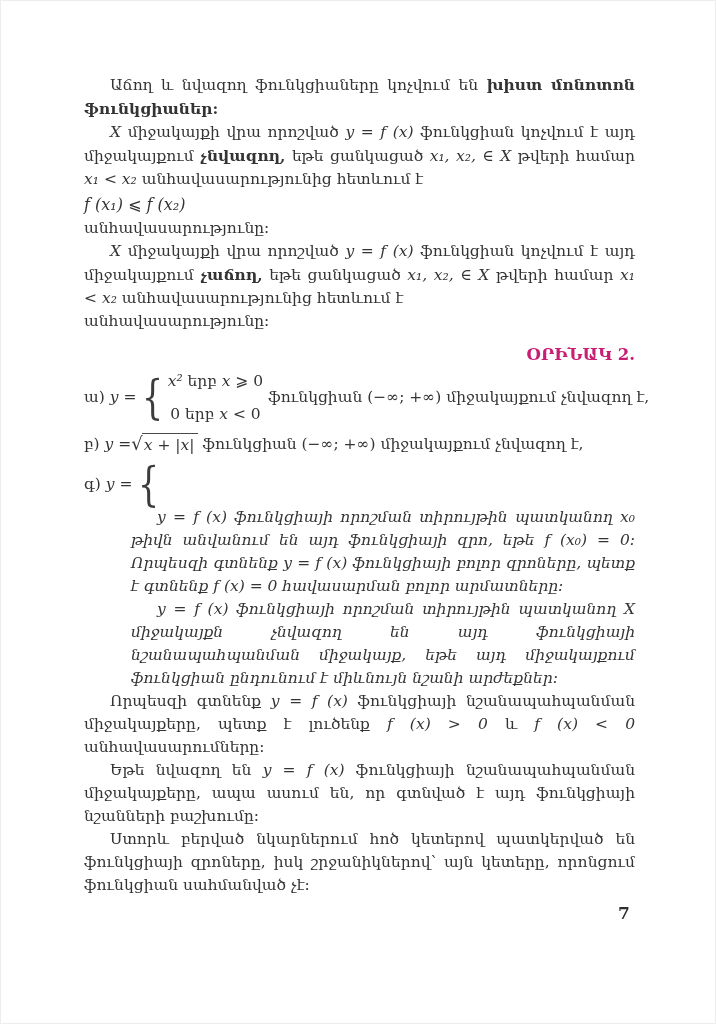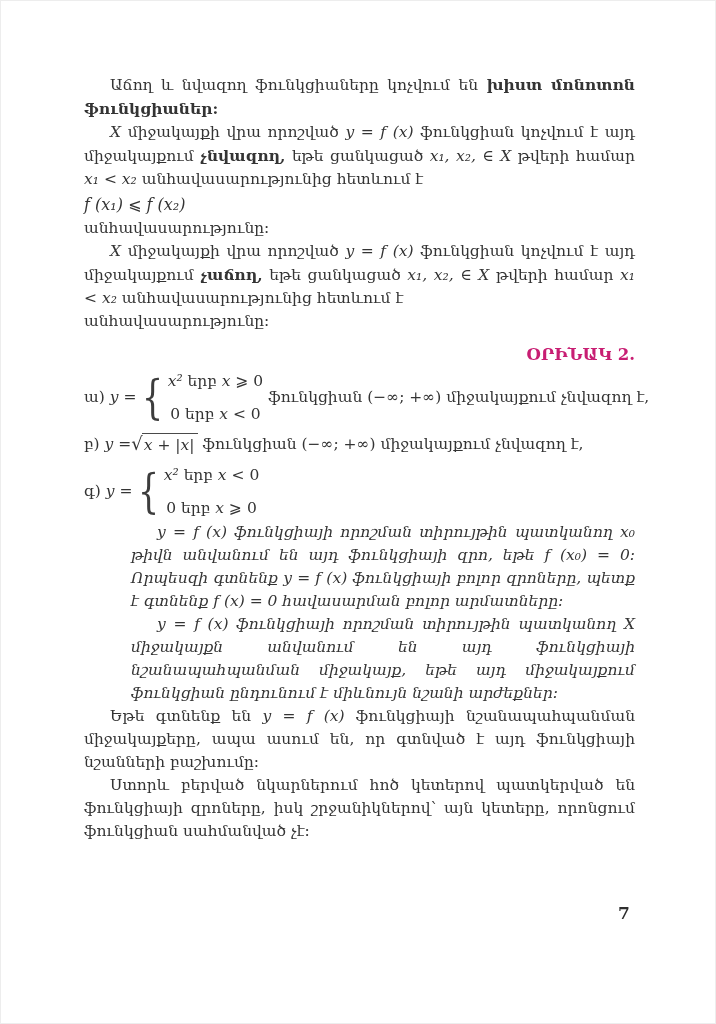--- a/index.html
+++ b/index.html
@@ -116,24 +116,21 @@
     <span class="after"><span class="r-n">ֆունկցիան (−∞; +∞) միջակայքում չնվազող է,</span></span>
   </div>
       <div class="ex-item">
     <span><span class="r-n">բ) </span><span class="r-m">y</span><span class="r-n"> = </span></span>
     <span class="sqrt"><span class="sqrt-sign">√</span><span class="rad"><span class="r-m">x + |x|</span></span></span>
     <span class="after"><span class="r-n">ֆունկցիան (−∞; +∞) միջակայքում չնվազող է,</span></span>
   </div>
       <div class="ex-item pw">
     <span><span class="r-n">գ) </span><span class="r-m">y</span><span class="r-n"> = </span></span>
     <span class="brace">{</span>
-    <span class="cases">
-          <span class="pw-case"><span class="r-m">x²</span><span class="r-n"> երբ </span><span class="r-m">x</span><span class="r-n"> &lt; 0</span></span>
-          <span class="pw-case"><span class="r-n">0 երբ </span><span class="r-m">x</span><span class="r-n"> ⩾ 0</span></span>
-        </span>
   </div>
       <p class="para italic indent"><span class="r-i">y = f (x) ֆունկցիայի որոշման տիրույթին պատկանող x₀ թիվն անվանում են այդ ֆունկցիայի զրո, եթե f (x₀) = 0: Որպեսզի գտնենք y = f (x) ֆունկցիայի բոլոր զրոները, պետք է գտնենք f (x) = 0 հավասարման բոլոր արմատները:</span></p>
-      <p class="para italic indent"><span class="r-i">y = f (x) ֆունկցիայի որոշման տիրույթին պատկանող X միջակայքն անվանում են այդ ֆունկցիայի նշանապահպանման միջակայք, եթե այդ միջակայքում ֆունկցիան ընդունում է միևնույն նշանի արժեքներ:</span></p>
-      <p class="para indent"><span class="r-n">Եթե գտնենք են </span><span class="r-m">y = f (x)</span><span class="r-n"> ֆունկցիայի նշանապահպանման միջակայքերը, ապա ասում են, որ գտնված է այդ ֆունկցիայի նշանների բաշխումը:</span></p>
+      <p class="para italic indent"><span class="r-i">y = f (x) ֆունկցիայի որոշման տիրույթին պատկանող X միջակայքն չնվազող են այդ ֆունկցիայի նշանապահպանման միջակայք, եթե այդ միջակայքում ֆունկցիան ընդունում է միևնույն նշանի արժեքներ:</span></p>
+      <p class="para indent"><span class="r-n">Որպեսզի գտնենք </span><span class="r-m">y = f (x)</span><span class="r-n"> ֆունկցիայի նշանապահպանման միջակայքերը, պետք է լուծենք </span><span class="r-m">f (x) &gt; 0</span><span class="r-n"> և </span><span class="r-m">f (x) &lt; 0</span><span class="r-n"> անհավասարումները:</span></p>
+      <p class="para indent"><span class="r-n">Եթե նվազող են </span><span class="r-m">y = f (x)</span><span class="r-n"> ֆունկցիայի նշանապահպանման միջակայքերը, ապա ասում են, որ գտնված է այդ ֆունկցիայի նշանների բաշխումը:</span></p>
       <p class="para indent"><span class="r-n">Ստորև բերված նկարներում հոծ կետերով պատկերված են ֆունկցիայի զրոները, իսկ շրջանիկներով՝ այն կետերը, որոնցում ֆունկցիան սահմանված չէ:</span></p>
     </main>
   <div class="page-number">7</div>
 </div>
 
 </body></html>

